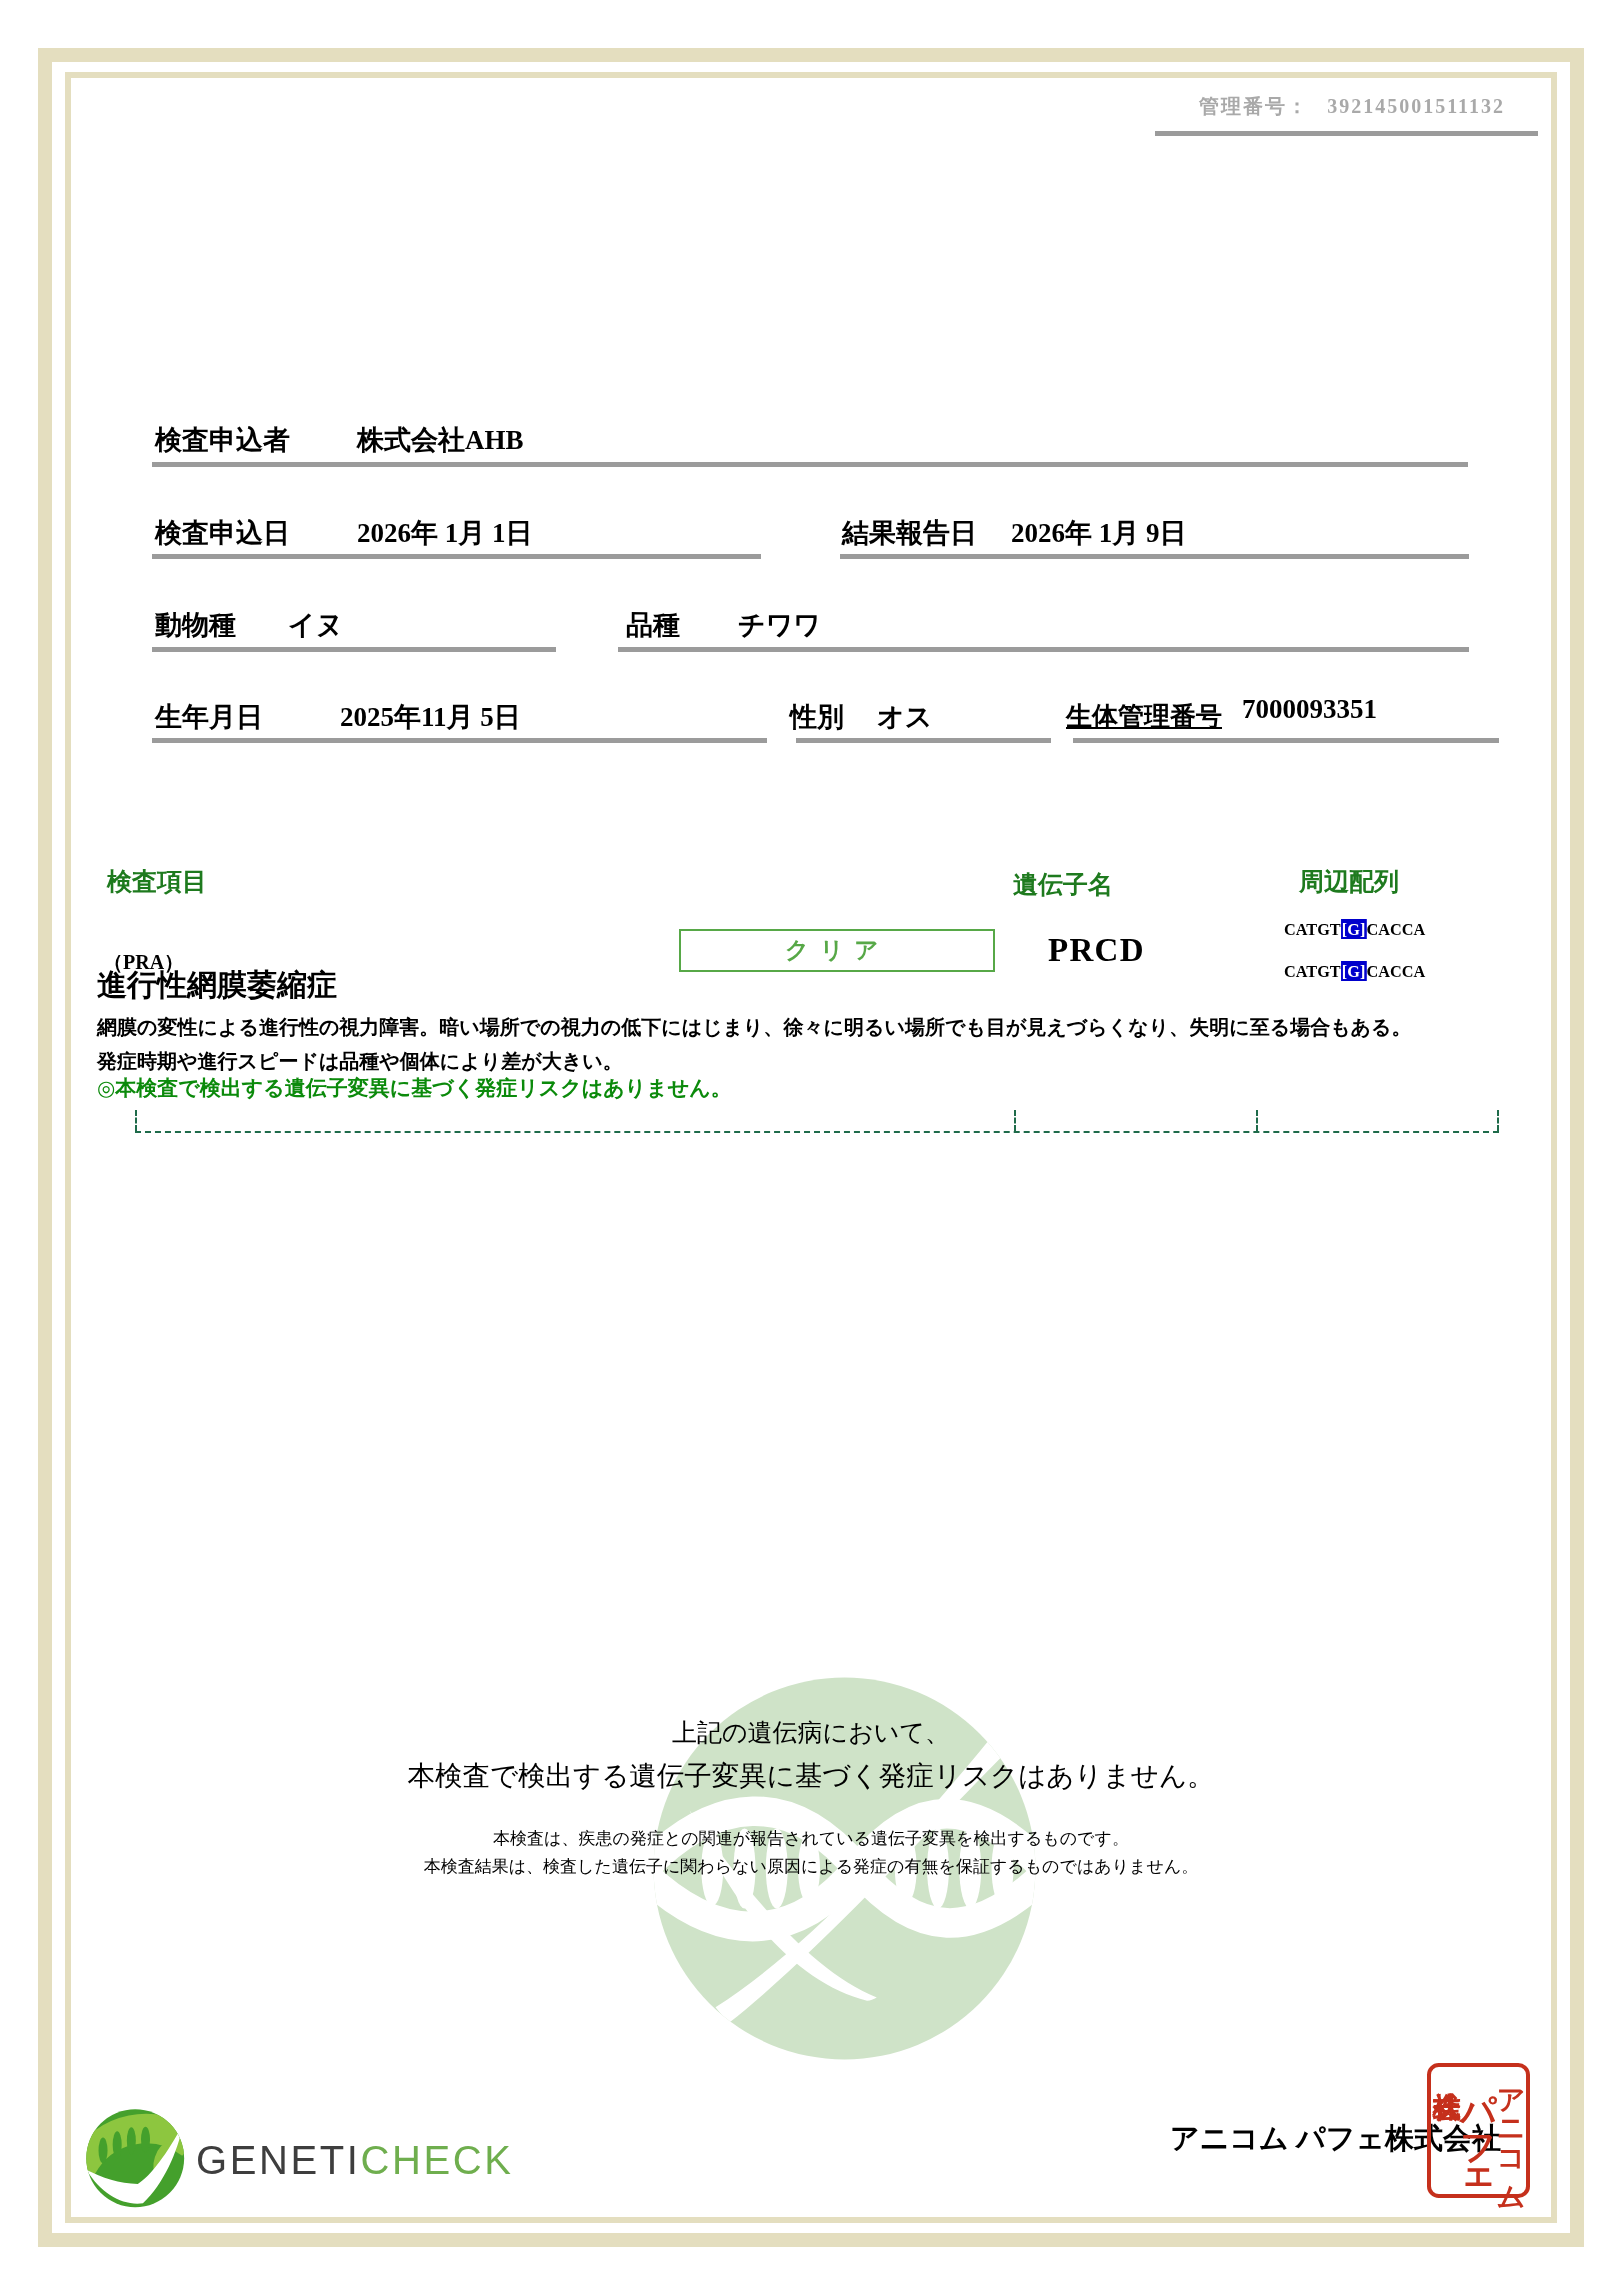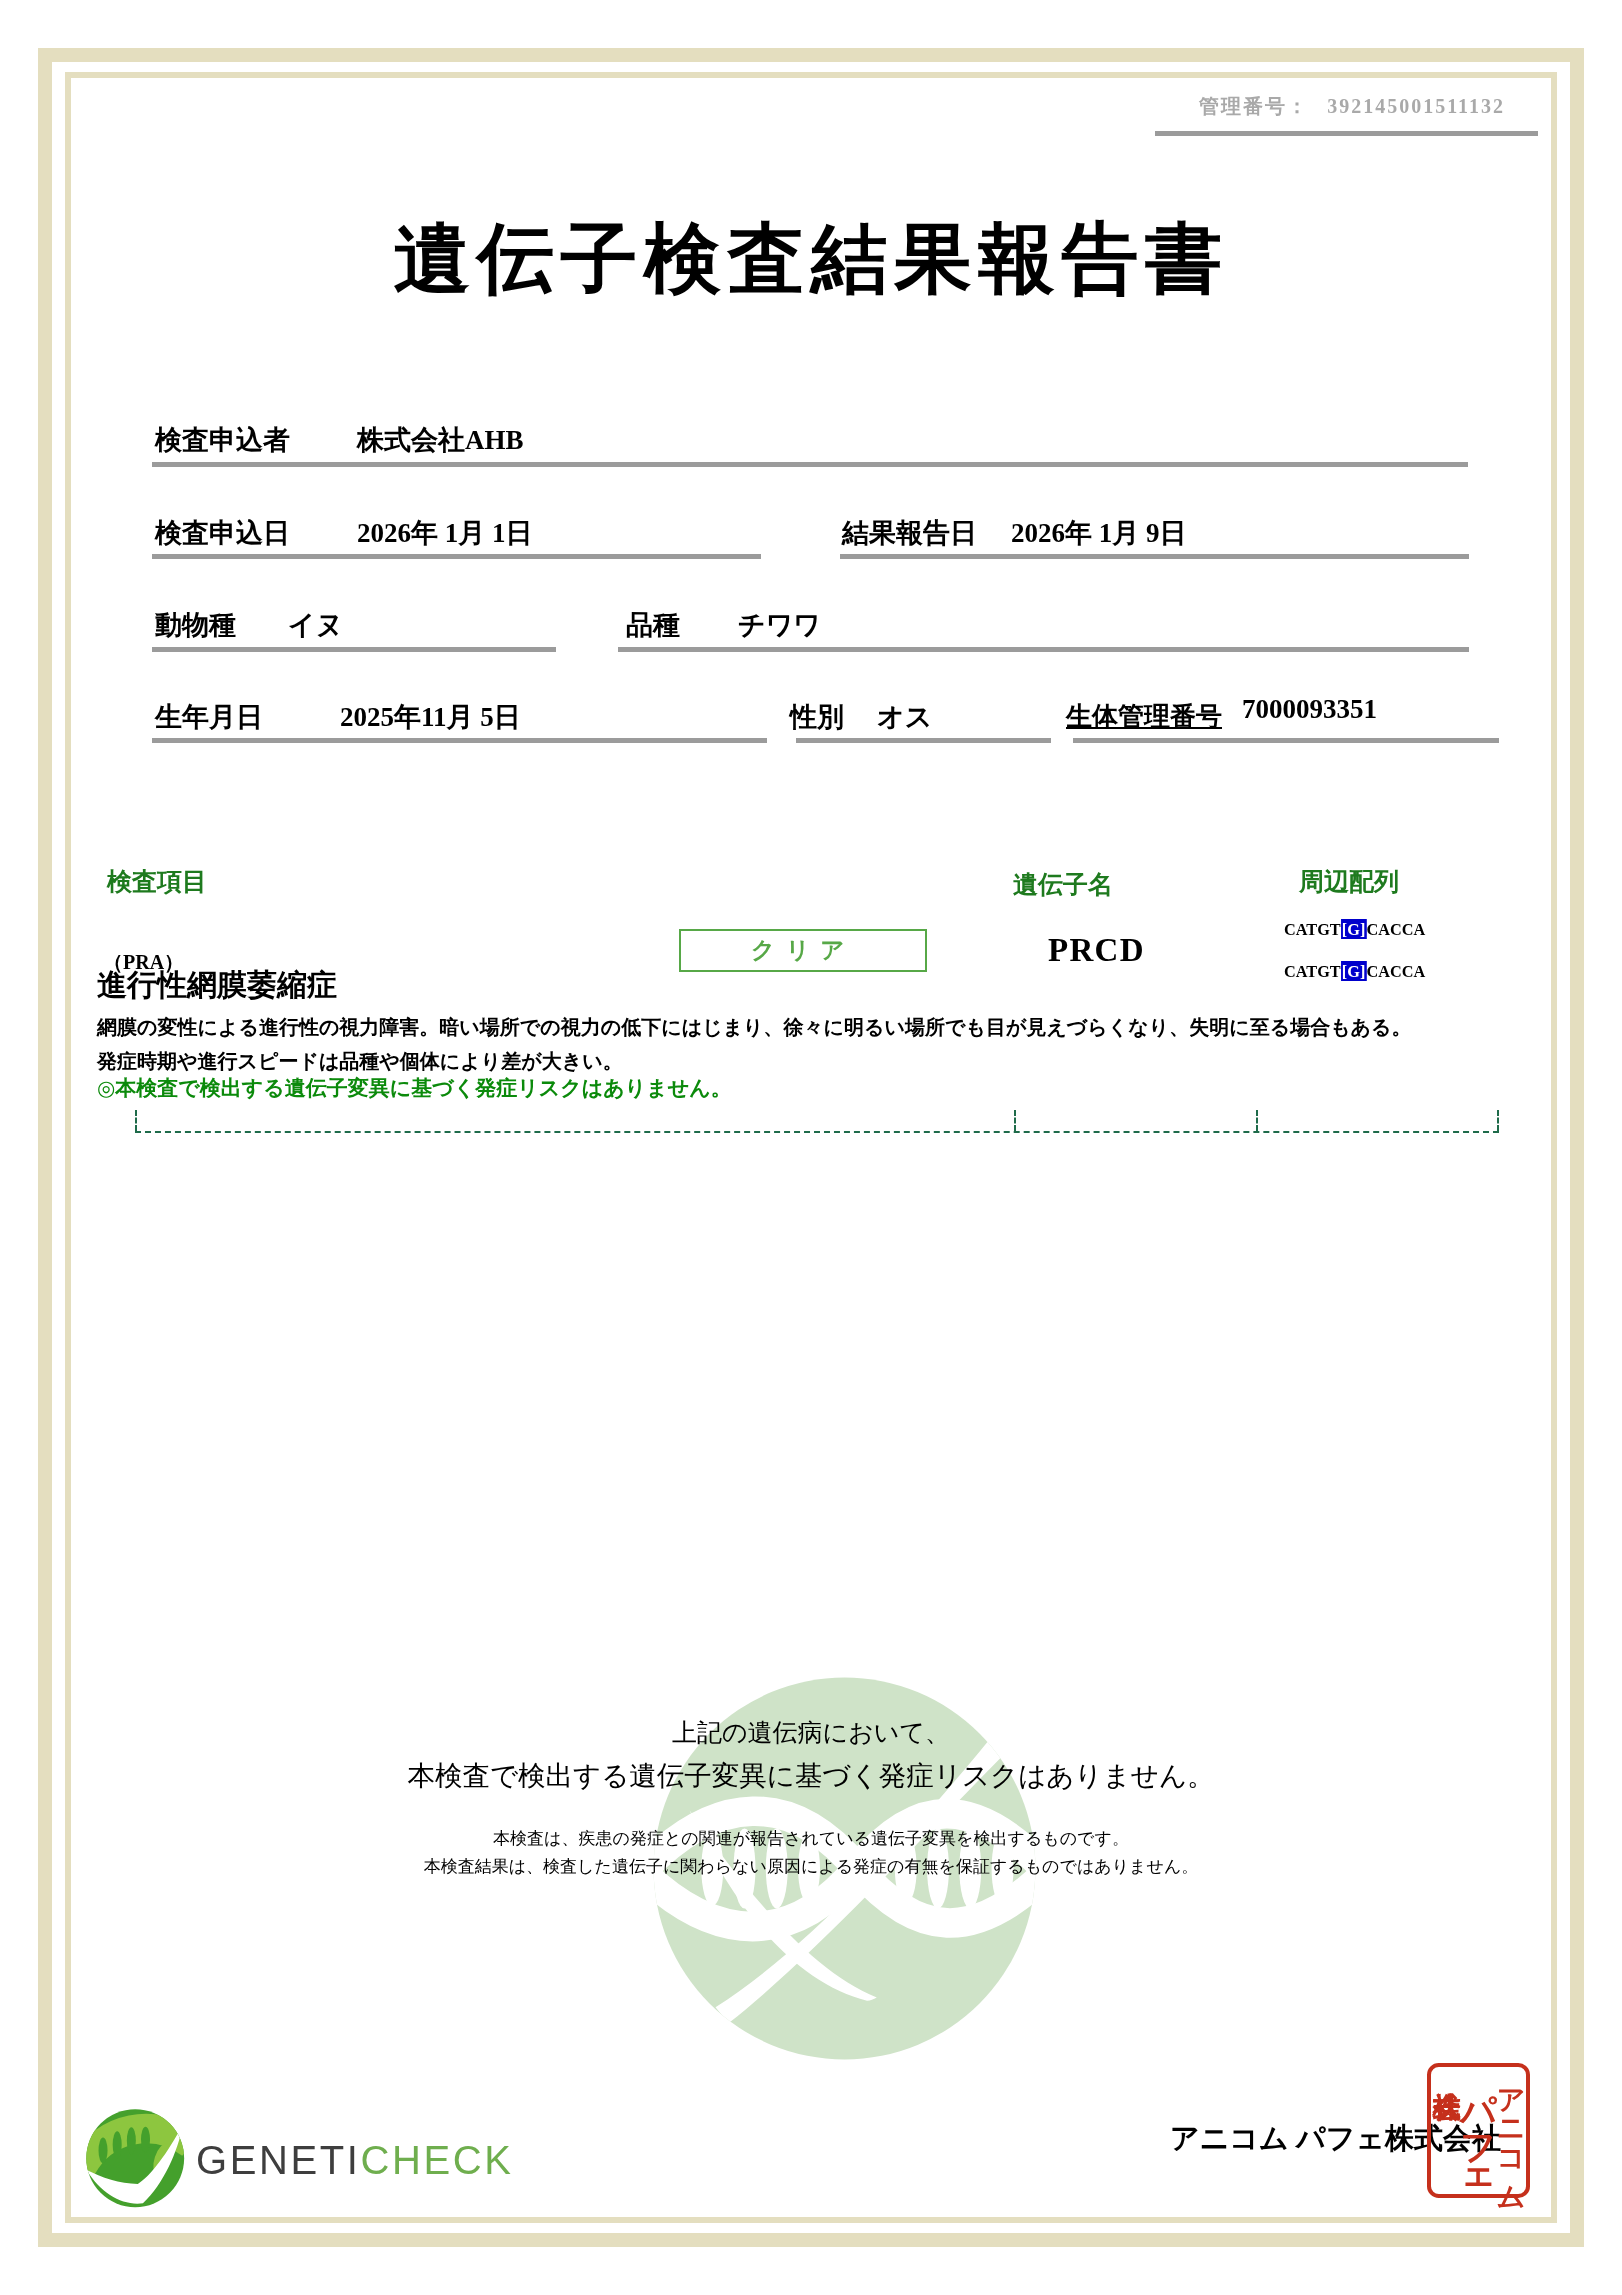--- a/index.html
+++ b/index.html
@@ -23,21 +23,21 @@
   .doc-title{left:0;right:0;top:208px;text-align:center;font-size:77px;
     font-weight:700;color:#000;letter-spacing:6.5px;}
 
   .flabel{font-size:27px;font-weight:700;color:#000;}
   .fvalue{font-size:27px;font-weight:600;color:#000;}
   .uline{height:4.6px;background:#9b9b9b;}
 
   .green-h{font-size:25px;font-weight:700;color:#1e7a1e;}
   .disease{font-size:30px;font-weight:700;color:#000;}
   .disease-abbr{font-size:20px;font-weight:700;color:#000;}
-  .clear-box{left:679px;top:929px;width:248px;height:43px;
+  .clear-box{left:679px;top:929px;width:316px;height:43px;
     border:2.6px solid #57a847;box-sizing:border-box;text-align:center;}
   .clear-box span{font-size:23.6px;color:#57a847;letter-spacing:10.5px;
     line-height:38px;font-weight:600;}
   .gene{font-size:33px;font-weight:600;color:#000;letter-spacing:1.3px;margin-left:32px;}
   .seq{font-size:17.7px;font-weight:700;color:#000;transform:scaleX(.92);
     transform-origin:left;}
   .seq .allele{background:#0000cc;color:#ffffff;padding:0 1.3px;font-weight:700;}
 
   .desc{font-size:20px;font-weight:700;color:#000;}
   .risk{font-size:21px;font-weight:700;color:#0b8a0b;}
@@ -76,21 +76,20 @@
 <body>
 
 <div class="page">
 
   <div class="frame-outer"></div>
   <div class="frame-inner"></div>
 
   <div class="abs mgmt"><span>管理番号：</span><span style="margin-left:18.3px;">392145001511132</span></div>
   <div class="abs mgmt-line"></div>
 
-  <div class="abs doc-title">遺伝子検査結果報告書</div>
 
   <div class="abs flabel" style="left:155px;top:422px;">検査申込者</div>
   <div class="abs fvalue" style="left:357px;top:422px;">株式会社AHB</div>
   <div class="abs uline" style="left:152px;top:462px;width:1316px;"></div>
 
   <div class="abs flabel" style="left:155px;top:515px;">検査申込日</div>
   <div class="abs fvalue" style="left:357px;top:515px;">2026年 1月 1日</div>
   <div class="abs flabel" style="left:842px;top:515px;">結果報告日</div>
   <div class="abs fvalue" style="left:1011px;top:515px;">2026年 1月 9日</div>
   <div class="abs uline" style="left:152px;top:554px;width:609px;"></div>

